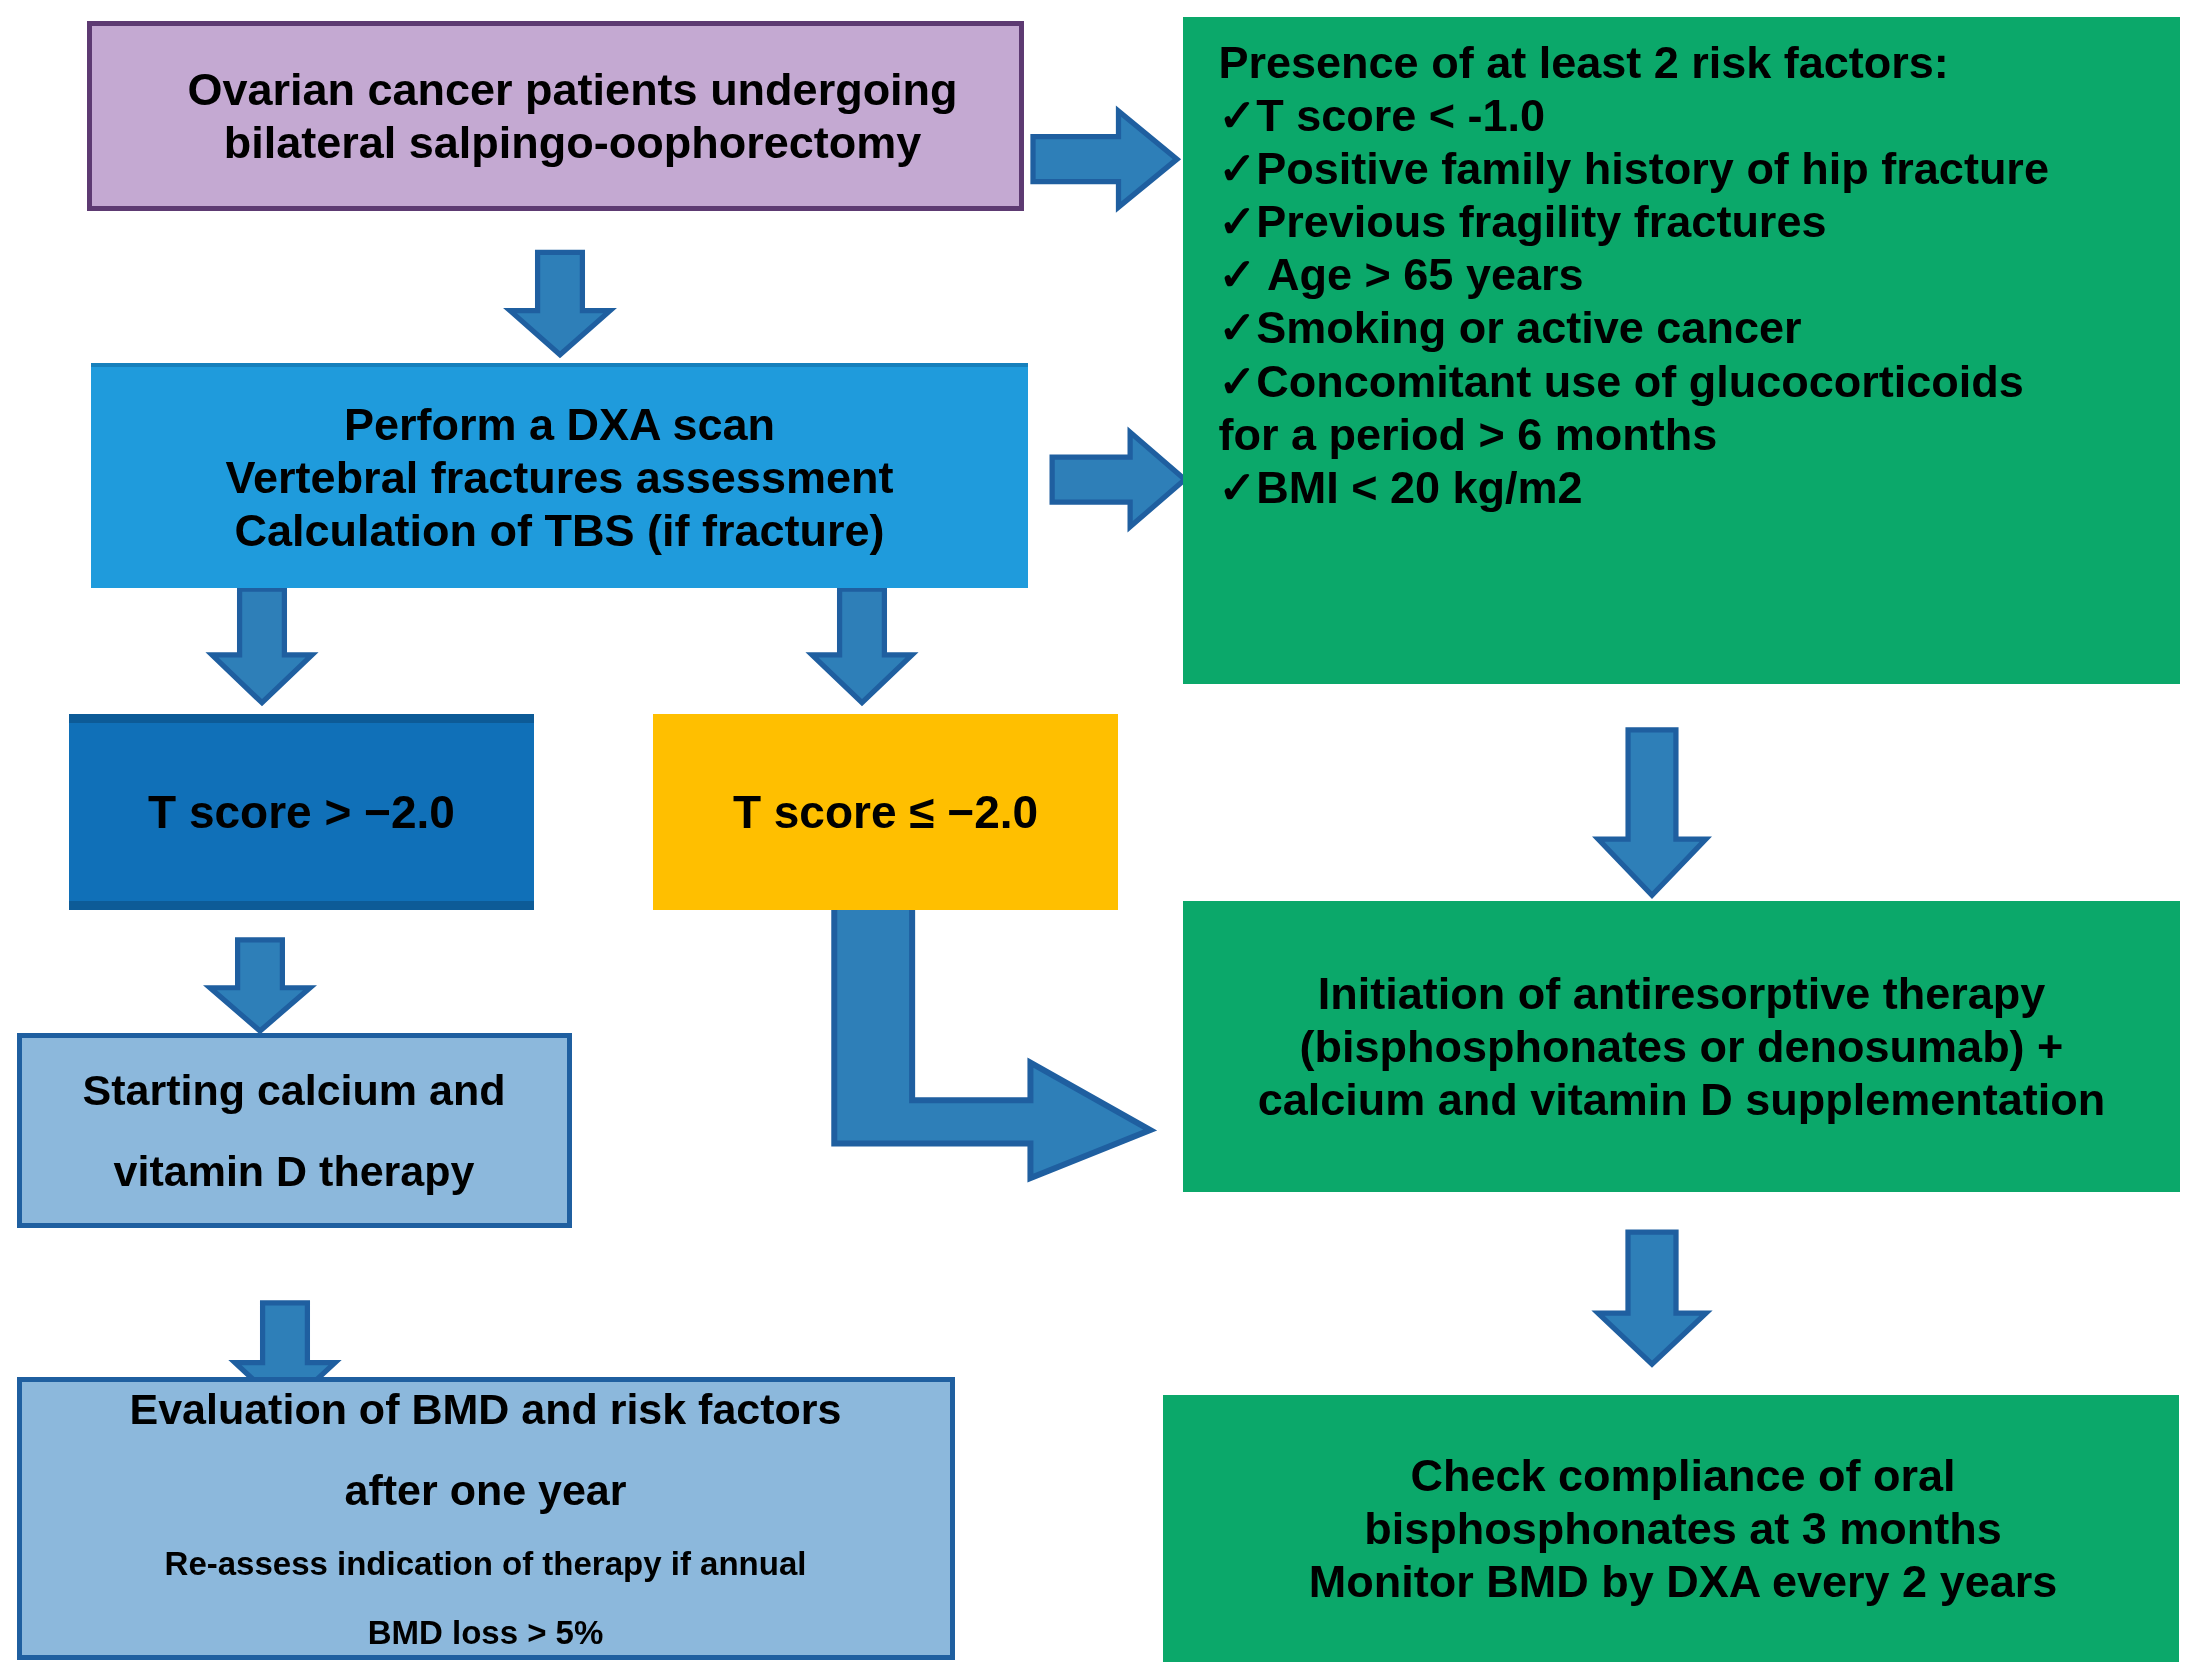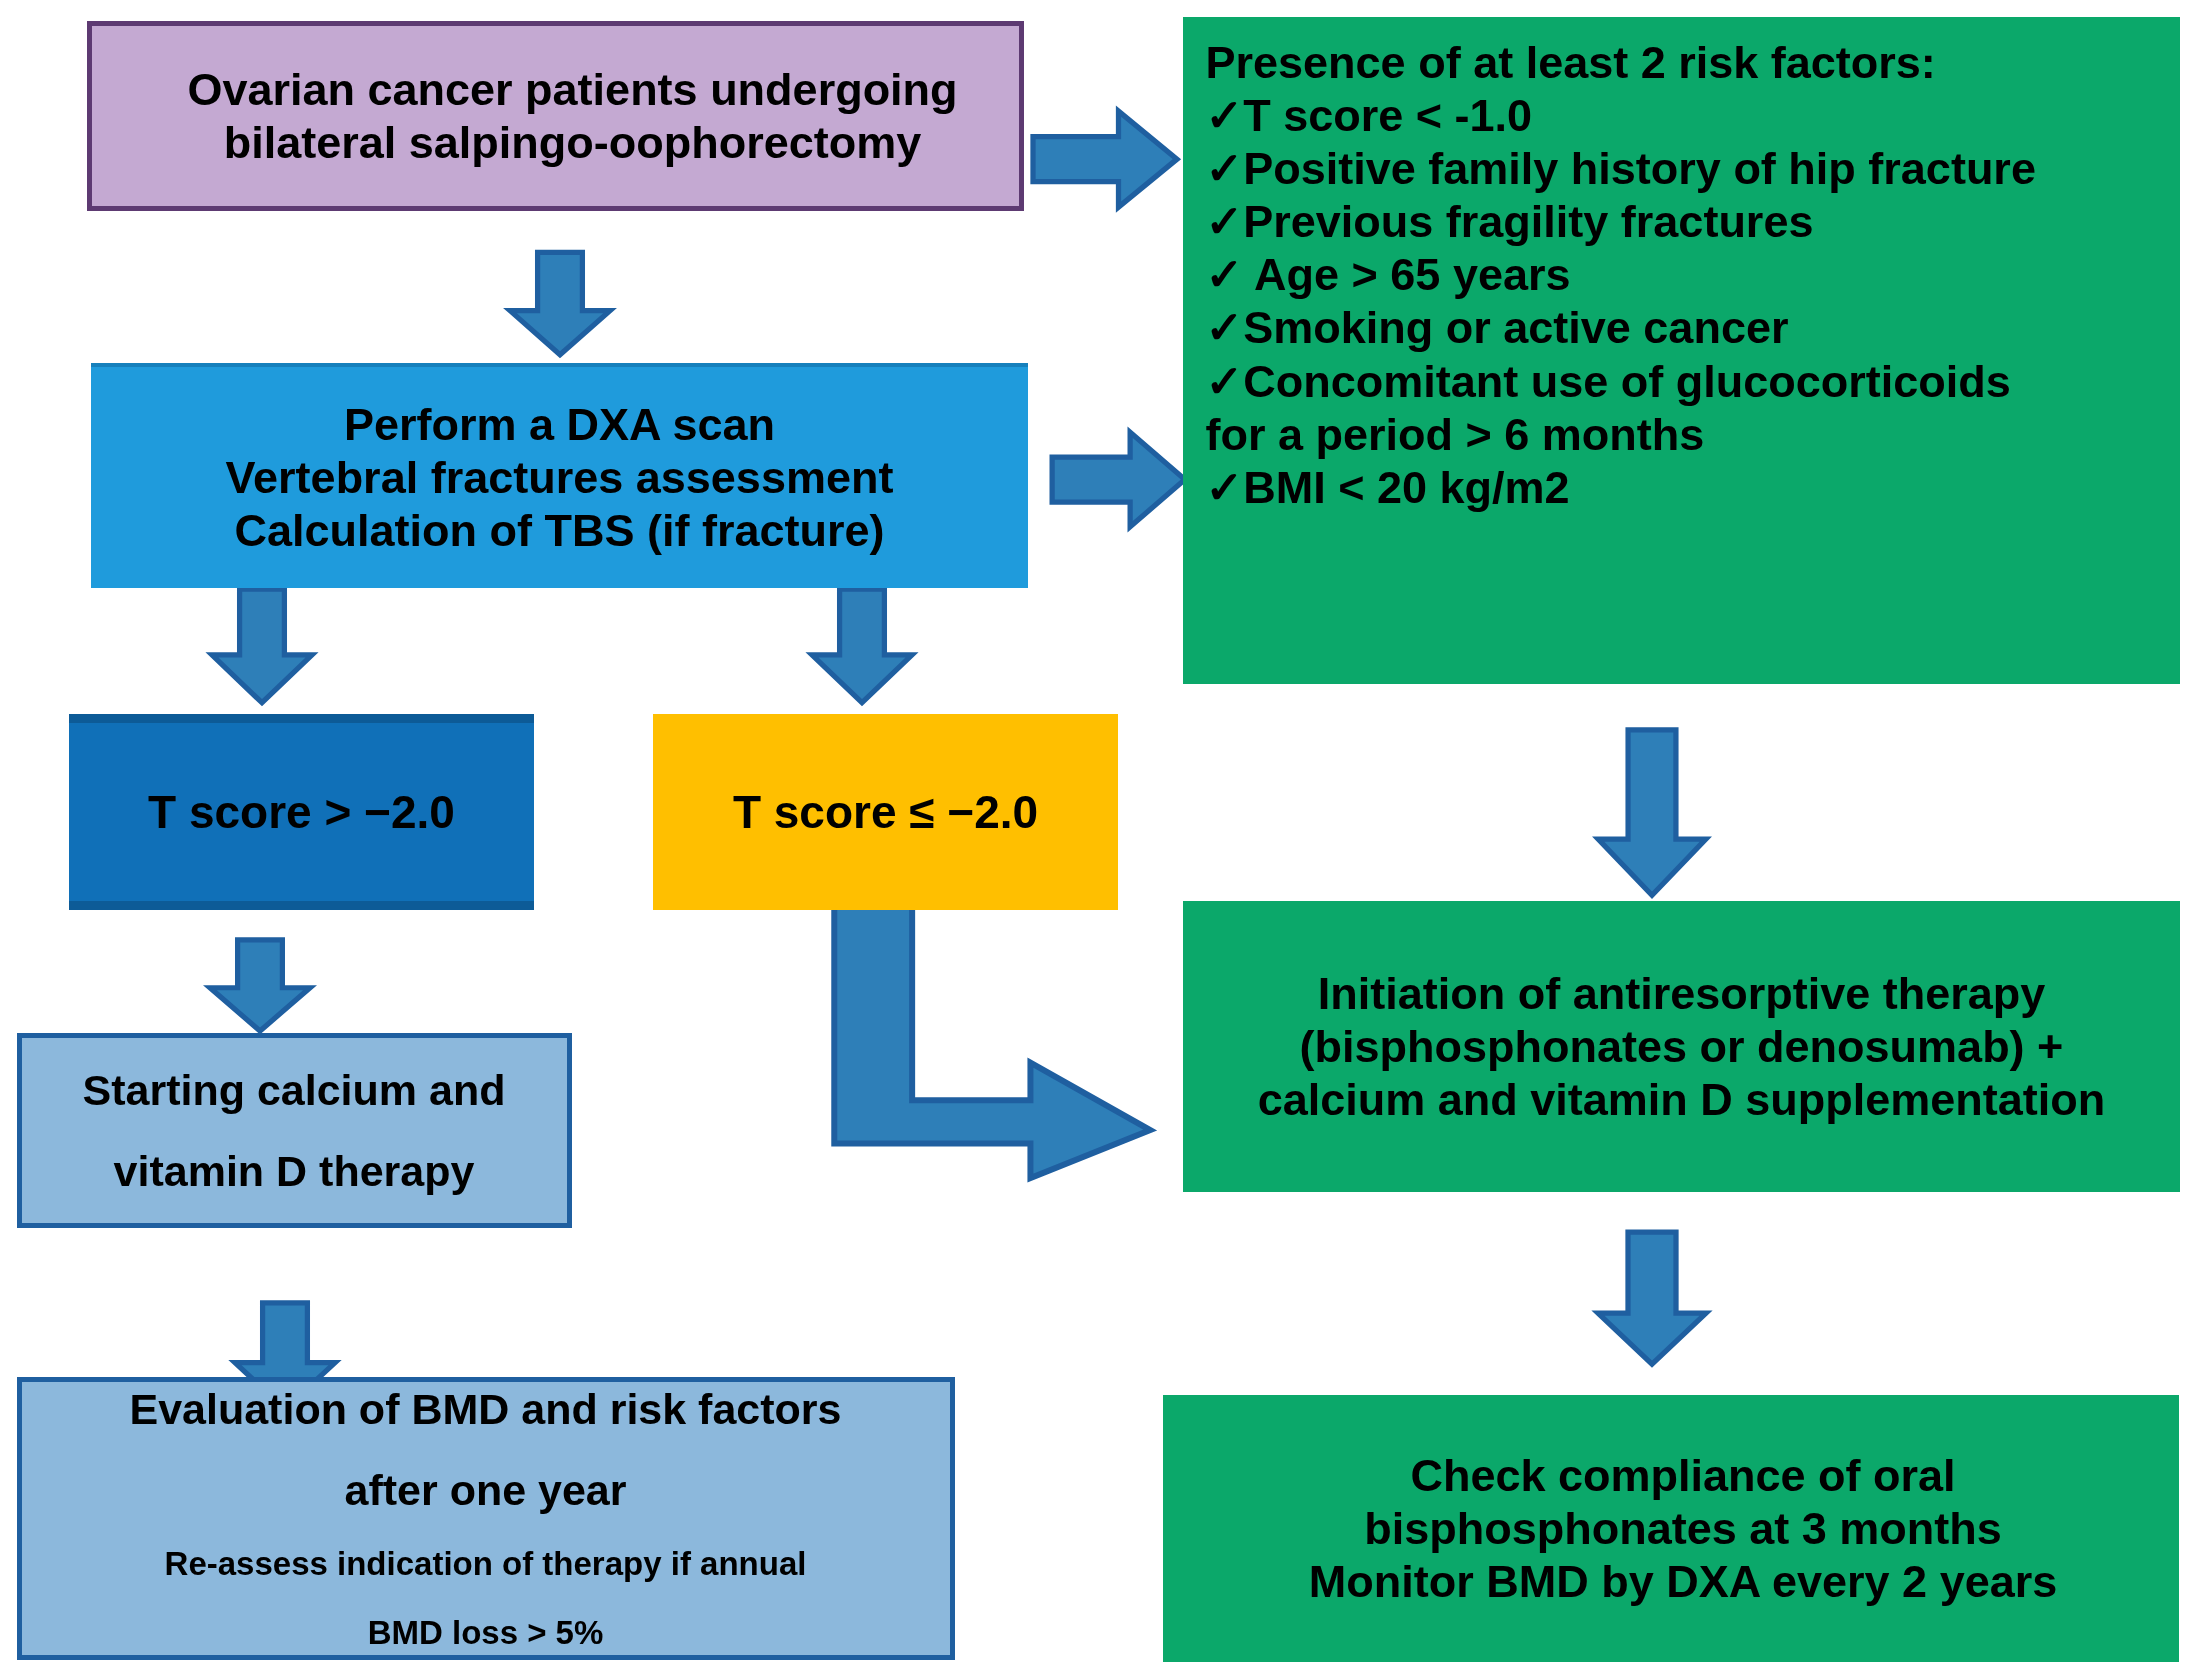--- a/index.html
+++ b/index.html
@@ -65,21 +65,21 @@
   .green{
     background:#0BA86A;
     font-size:45px;
     font-weight:700;
   }
   .green.left{
     align-items:flex-start;
     text-align:left;
     justify-content:flex-start;
   }
-  .green.left .ln{text-align:left;}
+  .green.left .ln{text-align:left;margin-left:13px;}
 
   .chk{display:inline-block;}
 
   svg.arrow{position:absolute;overflow:visible;}
 </style>
 </head>
 <body>
 
 <div id="stage">
 

